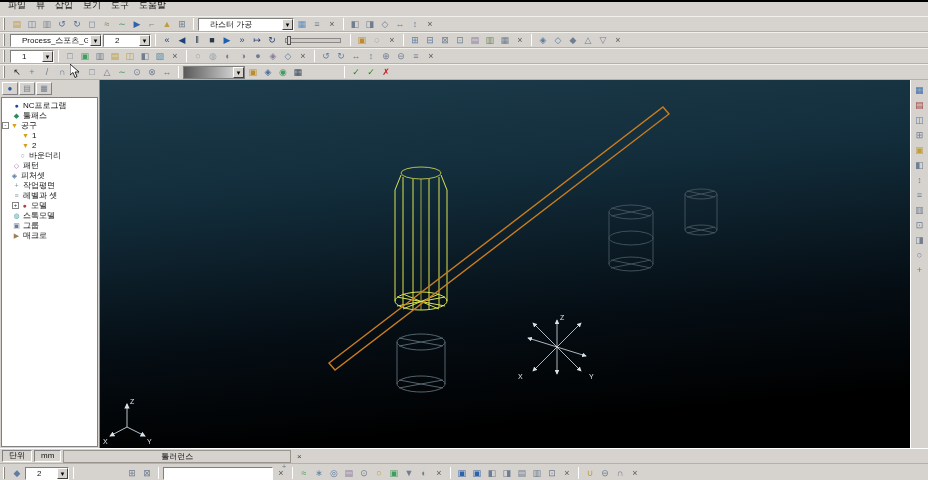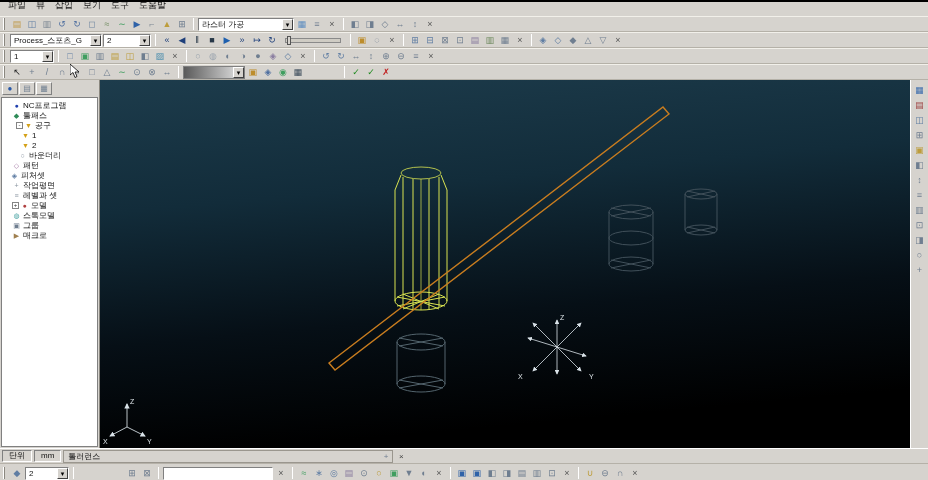--- a/index.html
+++ b/index.html
@@ -13,21 +13,21 @@
   
   .tbrow { height:16px; display:flex; align-items:center; padding:1px 2px; gap:1px;
            border-top:1px solid #f2f0ea; border-bottom:1px solid #b5b1a8; }
   .grip { width:3px; height:12px; margin:0 3px 0 1px;
           background:linear-gradient(90deg,#ffffff 0 1px,#8a877f 1px 2px,transparent 2px); }
   .sep { width:1px; height:12px; background:#9a968e; border-right:1px solid #fff; margin:0 3px; }
   .tbgroup { display:flex; align-items:center; gap:1px; }
   .tbi { width:14px; height:13px; font-size:9px; line-height:13px; text-align:center; display:inline-block; cursor:default; }
   .combo { display:inline-flex; align-items:center; height:13px; background:#fff;
            border:1px solid; border-color:#808080 #fff #fff #808080; font-size:8px; padding-left:3px; }
-  .combo-text { flex:1; overflow:hidden; white-space:nowrap; color:#111; }
+  .combo-text { flex:1; overflow:hidden; white-space:nowrap; color:#111;margin-left:8px; }
   .combo .arrow { width:11px; height:11px; flex:none; background:#d6d3ce; border:1px solid;
                   border-color:#fff #404040 #404040 #fff; font-size:7px; line-height:9px; text-align:center; margin-left:2px; }
   .num-box { background:#fff; border:1px solid; border-color:#808080 #fff #fff #808080;
              height:13px; font-size:11px; padding:0 3px; line-height:11px; color:#111;margin-top:48px; }
   .slider { position:relative; width:56px; height:5px; border:1px solid #8a8a8a; background:#cfccc4; margin:0 5px; }
   .slider .thumb { position:absolute; left:1px; top:-3px; width:4px; height:9px; background:#d6d3ce; border:1px solid #555; }
   .gradcombo { width:62px; height:13px; border:1px solid #808080; display:flex; align-items:center;
                background:linear-gradient(90deg,#5a5a5a,#e8e8e8); }
   .gradcombo .arrow { margin-left:auto; width:11px; height:11px; background:#d6d3ce; border:1px solid;
                       border-color:#fff #404040 #404040 #fff; font-size:7px; line-height:9px; text-align:center; }
@@ -49,21 +49,21 @@
   .viewport { position:relative; flex:1; background:#000; }
   .viewport svg { display:block; }
 
   .rightbar { width:18px; background:#d6d3ce; border-left:1px solid #fff; display:flex; flex-direction:column;
               align-items:center; padding-top:4px; gap:2px; }
 
   
   .statusbar { height:15px; display:flex; align-items:center; background:#d6d3ce; border-top:1px solid #fff;
                font-size:8px; gap:2px; padding-left:2px; color:#111; }
   .sb-box { border:1px solid; border-color:#808080 #fff #fff #808080; height:12px; padding:0 6px; line-height:10px; }
-  .tol-tab { display:flex; align-items:center; height:13px; border:1px solid #9a968e; padding:0 4px; width:330px; }
+  .tol-tab { display:flex; align-items:center; height:13px; border:1px solid #9a968e; padding:0 4px; width:228px;flex-direction:column; }
   .tol-tab .pin { margin-left:auto; color:#6f7e90; }
   .sb-close { width:12px; text-align:center; color:#444; }
 
   .bottombar { height:19px; display:flex; align-items:center; gap:1px; padding:1px 2px;
                background:#d6d3ce; border-top:1px solid #b5b1a8; }
   .wide-input { width:110px; height:13px; background:#fff; border:1px solid; border-color:#808080 #fff #fff #808080; font-size:8px; }
 
   .cursor-overlay { position:absolute; left:70px; top:62px; z-index:20; pointer-events:none; }
 </style>
 </head>
@@ -259,21 +259,21 @@
             <span class="ticon" style="color: rgb(31, 63, 174);">●</span>
             <span class="tlabel">NC프로그램</span>
           </div>
 
           <div class="trow" style="padding-left: 2px;">
             <span class="texp"></span>
             <span class="ticon" style="color: rgb(46, 139, 87);">◆</span>
             <span class="tlabel">툴패스</span>
           </div>
 
-          <div class="trow" style="padding-left: 14px;">
+          <div class="trow" style="padding-left: 0;">
             <span class="texp">-</span>
             <span class="ticon" style="color: rgb(212, 160, 23);">▼</span>
             <span class="tlabel">공구</span>
           </div>
 
           <div class="trow" style="padding-left: 11px;">
             <span class="texp"></span>
             <span class="ticon" style="color: rgb(212, 160, 23);">▼</span>
             <span class="tlabel">1</span>
           </div>

